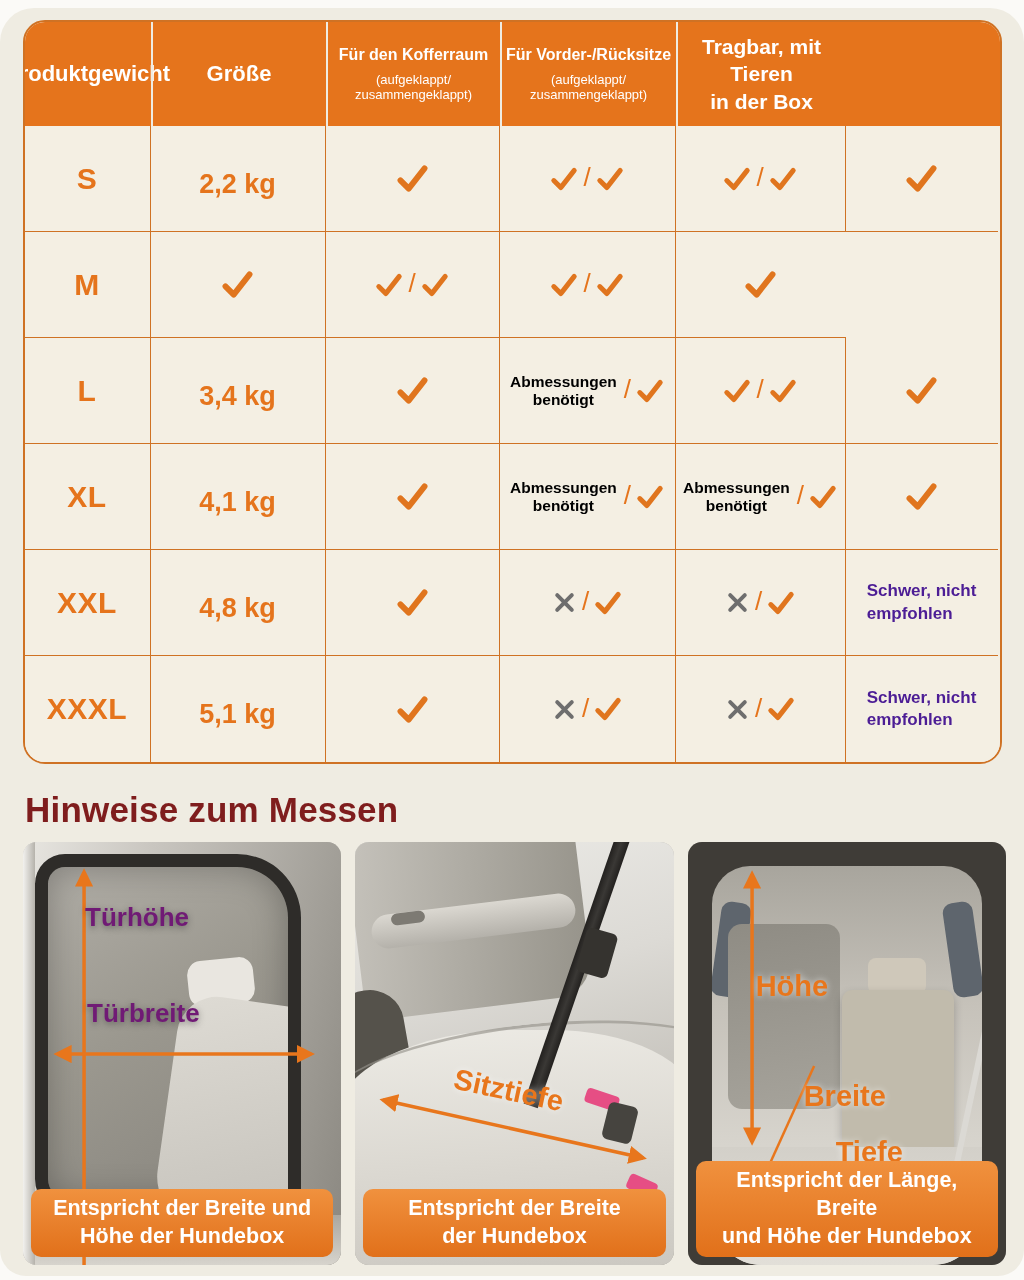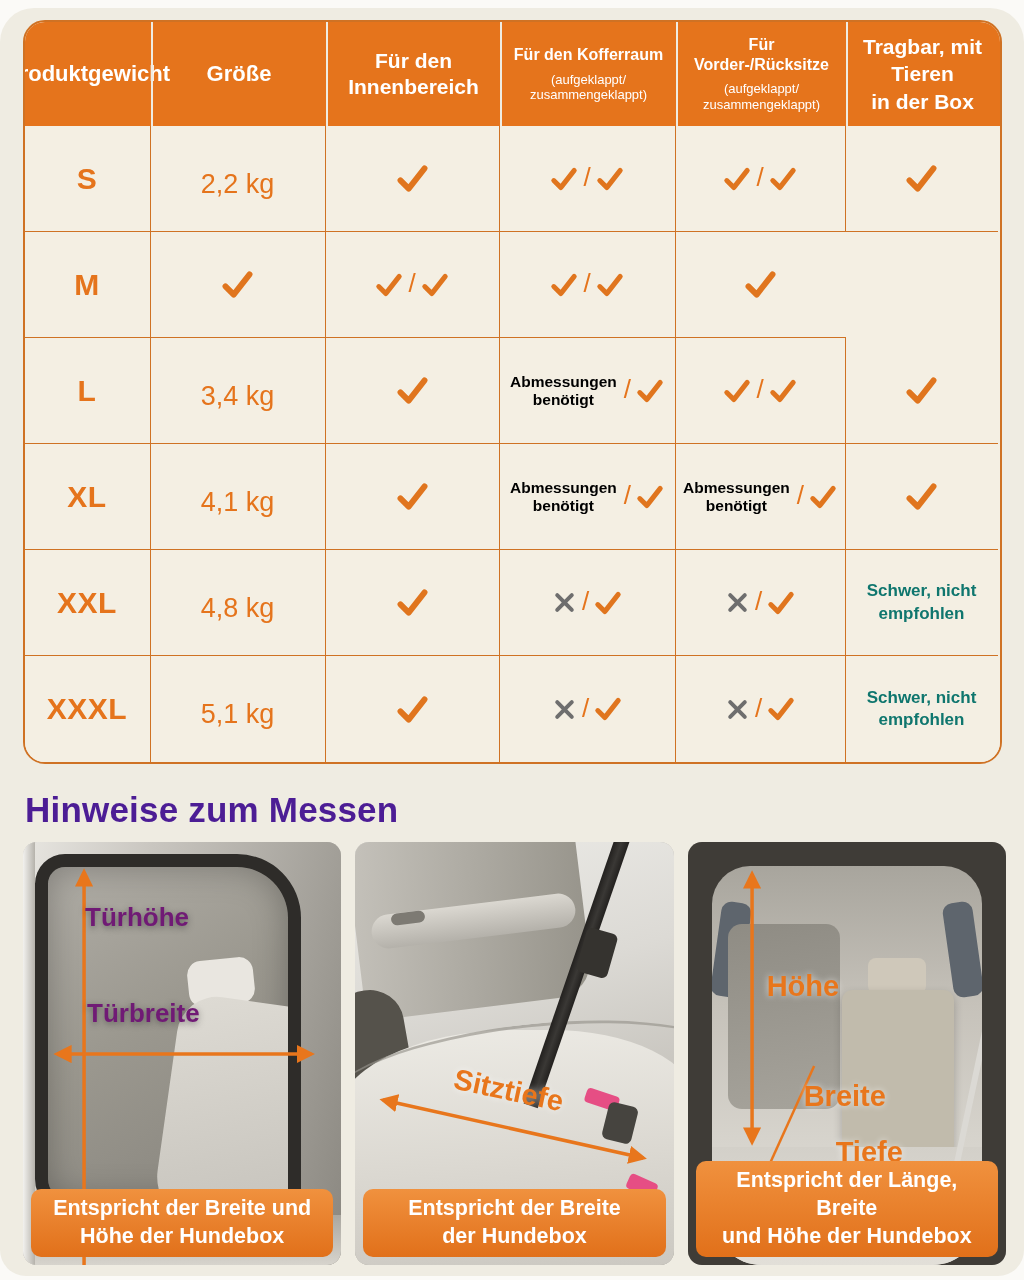--- a/index.html
+++ b/index.html
@@ -38,36 +38,36 @@
   .th.c6 .th-main{font-size:21px;line-height:1.3;}
   .th-sub{font-size:13px;font-weight:500;margin-top:7px;line-height:1.2;white-space:pre-line;}
   .t-row{height:106px;background:#f4efe3;}
   .cell{
     display:flex;align-items:center;justify-content:center;
     border-right:1.5px solid #cf7224;border-bottom:1.5px solid #cf7224;
   }
   .cell:last-child{border-right:none;}
   .t-row:last-child .cell{border-bottom:none;}
   .size-label{font-size:30px;font-weight:800;color:#e5741c;letter-spacing:.5px;}
-  .weight-label{font-size:27px;font-weight:400;color:#e5741c;margin-top:11px;}
+  .weight-label{font-size:27px;font-weight:700;color:#e5741c;margin-top:11px;}
   .mark{display:block;}
   .slash{font-size:26px;font-weight:500;color:#e5741c;margin:0 5px;transform:translateY(-1px);}
   .dims-text{
     font-size:15.5px;font-weight:600;color:#000000;text-align:center;
     line-height:1.15;white-space:pre-line;margin-right:2px;
   }
   .heavy-text{
-    font-size:17px;font-weight:600;color:#0f766e;text-align:center;
+    font-size:17px;font-weight:600;color:#4c1d95;text-align:left;
     line-height:1.3;white-space:pre-line;
   }
 
   
   .section-title{
     margin:26px 0 12px 25px;
-    font-size:35px;font-weight:800;color:#4c1d95;letter-spacing:.2px;
+    font-size:35px;font-weight:800;color:#7f1d1d;letter-spacing:.2px;
   }
 
   
   .photos{display:flex;gap:14px;margin:0 18px 0 23px;height:423px;}
   .photo{
     position:relative;flex:1;border-radius:14px;overflow:hidden;
     background:#b9b6af;
   }
   .photo .art{position:absolute;inset:0;}
   .photo svg.arrows{position:absolute;inset:0;z-index:3;}
@@ -114,43 +114,39 @@
   
   .p3-bg{position:absolute;inset:0;background:#3f3c37;}
   .p3-aperture{position:absolute;left:24px;right:24px;top:24px;bottom:0;border-radius:38px 38px 50px 50px;background:linear-gradient(180deg,#a8a59d 0%,#c6c2ba 35%,#d7d4cd 70%,#dcd9d2 100%);overflow:hidden;}
   .p3-window-l{position:absolute;left:4px;top:36px;width:30px;height:95px;background:#5e656d;border-radius:10px;transform:rotate(8deg);}
   .p3-window-r{position:absolute;right:4px;top:36px;width:30px;height:95px;background:#5e656d;border-radius:10px;transform:rotate(-8deg);}
   .p3-seatback-left{position:absolute;left:16px;top:58px;width:112px;height:185px;background:linear-gradient(170deg,#8f8c84,#a6a39b);border-radius:14px;}
   .p3-headrest-right{position:absolute;right:56px;top:92px;width:58px;height:36px;background:#cfc8ba;border-radius:8px;}
   .p3-seat-right{position:absolute;right:28px;top:124px;width:112px;height:165px;background:#c1bbac;border-radius:10px;box-shadow:0 4px 10px rgba(0,0,0,.22);}
   .p3-floor{position:absolute;left:0;right:0;bottom:0;height:118px;background:linear-gradient(180deg,#d3d0c9,#e2dfd8);}
   .p3-strut{position:absolute;right:12px;top:150px;width:6px;height:200px;background:#dbd9d4;transform:rotate(12deg);border-radius:3px;}
-  .lbl-hoehe{left:79px;top:128px;}
+  .lbl-hoehe{left:68px;top:128px;}
   .lbl-breite{left:116px;top:238px;}
   .lbl-tiefe{left:148px;top:294px;font-size:28px;}
 
   .lbl-tuerhoehe{left:62px;top:60px;}
   .lbl-tuerbreite{left:64px;top:156px;}
 </style>
 </head>
 <body>
 
 <div class="card">
 
   <div class="size-table">
     <div class="t-head">
       <div class="th c2">
         <span class="th-main">Produktgewicht</span>
       </div>
       <div class="th c1">
         <span class="th-main">Größe</span>
-      </div>
-      <div class="th c3">
-        <span class="th-main">Für den
-Innenbereich</span>
       </div>
       <div class="th c4">
         <span class="th-main">Für den Kofferraum</span>
         <span class="th-sub">(aufgeklappt/
 zusammengeklappt)</span>
       </div>
       <div class="th c5">
         <span class="th-main">Für Vorder-/Rücksitze</span>
         <span class="th-sub">(aufgeklappt/
 zusammengeklappt)</span>

